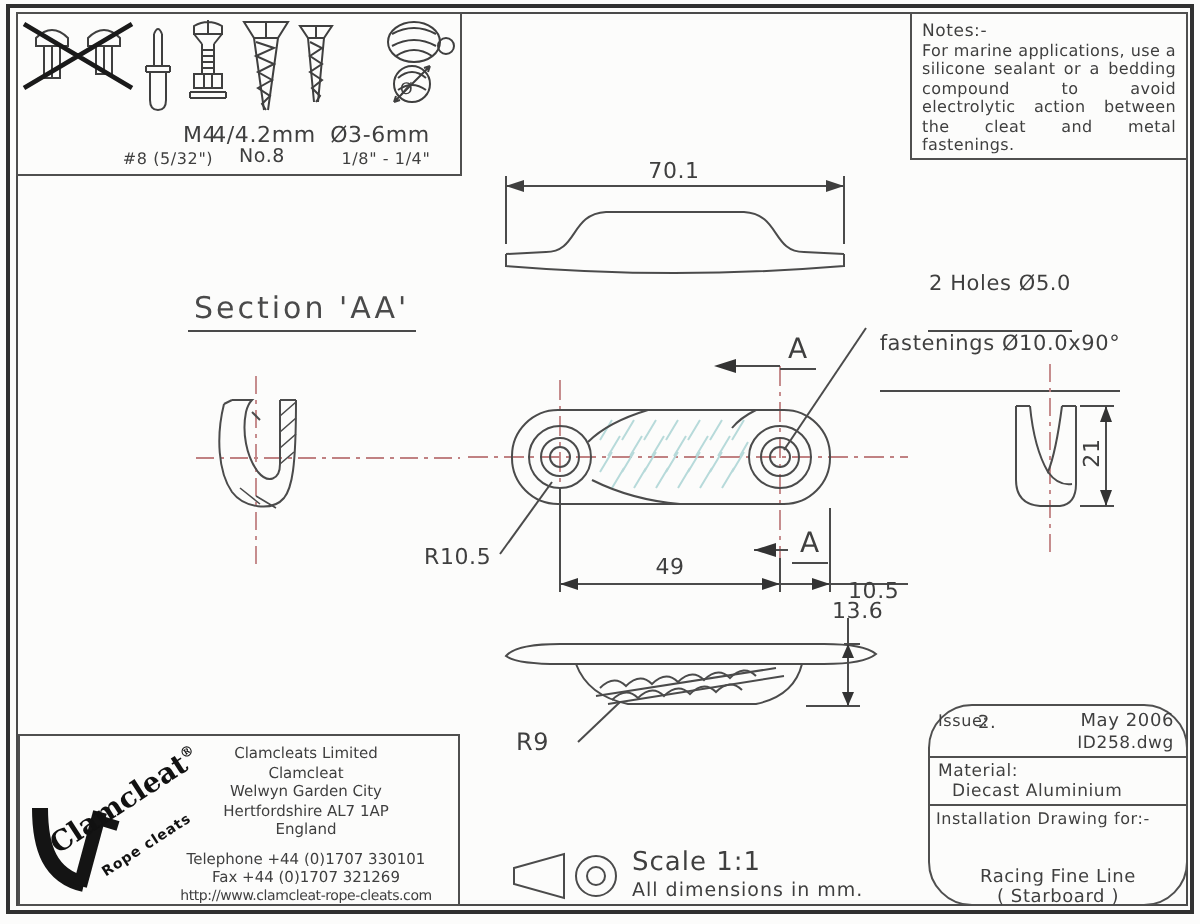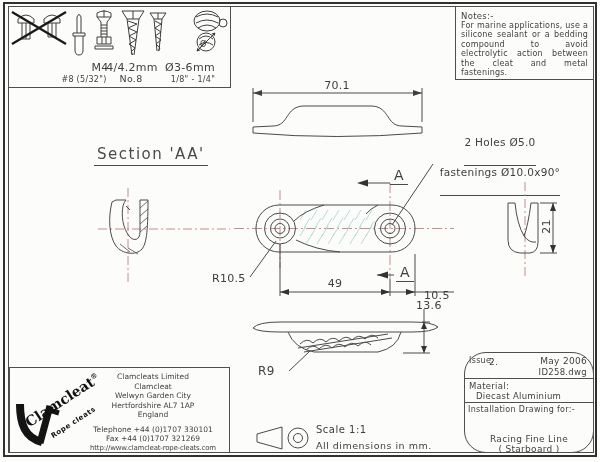--- a/index.html
+++ b/index.html
@@ -223,21 +223,21 @@
     <div style="font-size:7px;letter-spacing:-0.2px;">http://www.clamcleat-rope-cleats.com</div>
   </div>
 
   <svg style="left:255px;top:425px;" width="58" height="26" viewBox="0 0 58 26">
     <g stroke="#4b4b4b" fill="none" stroke-width="1">
       <path d="M2,9 L27,2 L27,24 L2,17 Z"></path>
       <circle cx="43" cy="13" r="10"></circle>
       <circle cx="43" cy="13" r="4.5"></circle>
     </g>
   </svg>
-  <div class="t" style="left:316px;top:424px;font-size:10px;letter-spacing:.5px;">Scale 1:1</div>
+  <div class="t" style="left:316px;top:424px;font-size:13px;letter-spacing:.5px;">Scale 1:1</div>
   <div class="t" style="left:316px;top:440px;font-size:9.5px;letter-spacing:.5px;">All dimensions in mm.</div>
 
   <div class="box" style="left:464px;top:352px;width:130px;height:101px;border-radius:22px;">
     <div class="tb-row" style="height:26px;">
       <div class="t" style="left:4px;top:3px;font-size:8px;">Issue:</div>
       <div class="t" style="left:24px;top:4px;font-size:9px;">2.</div>
       <div class="t rt" style="right:6px;top:3px;font-size:9px;">May 2006</div>
       <div class="t rt" style="right:6px;top:14px;font-size:8.5px;">ID258.dwg</div>
     </div>
     <div class="tb-row" style="height:24px;">

